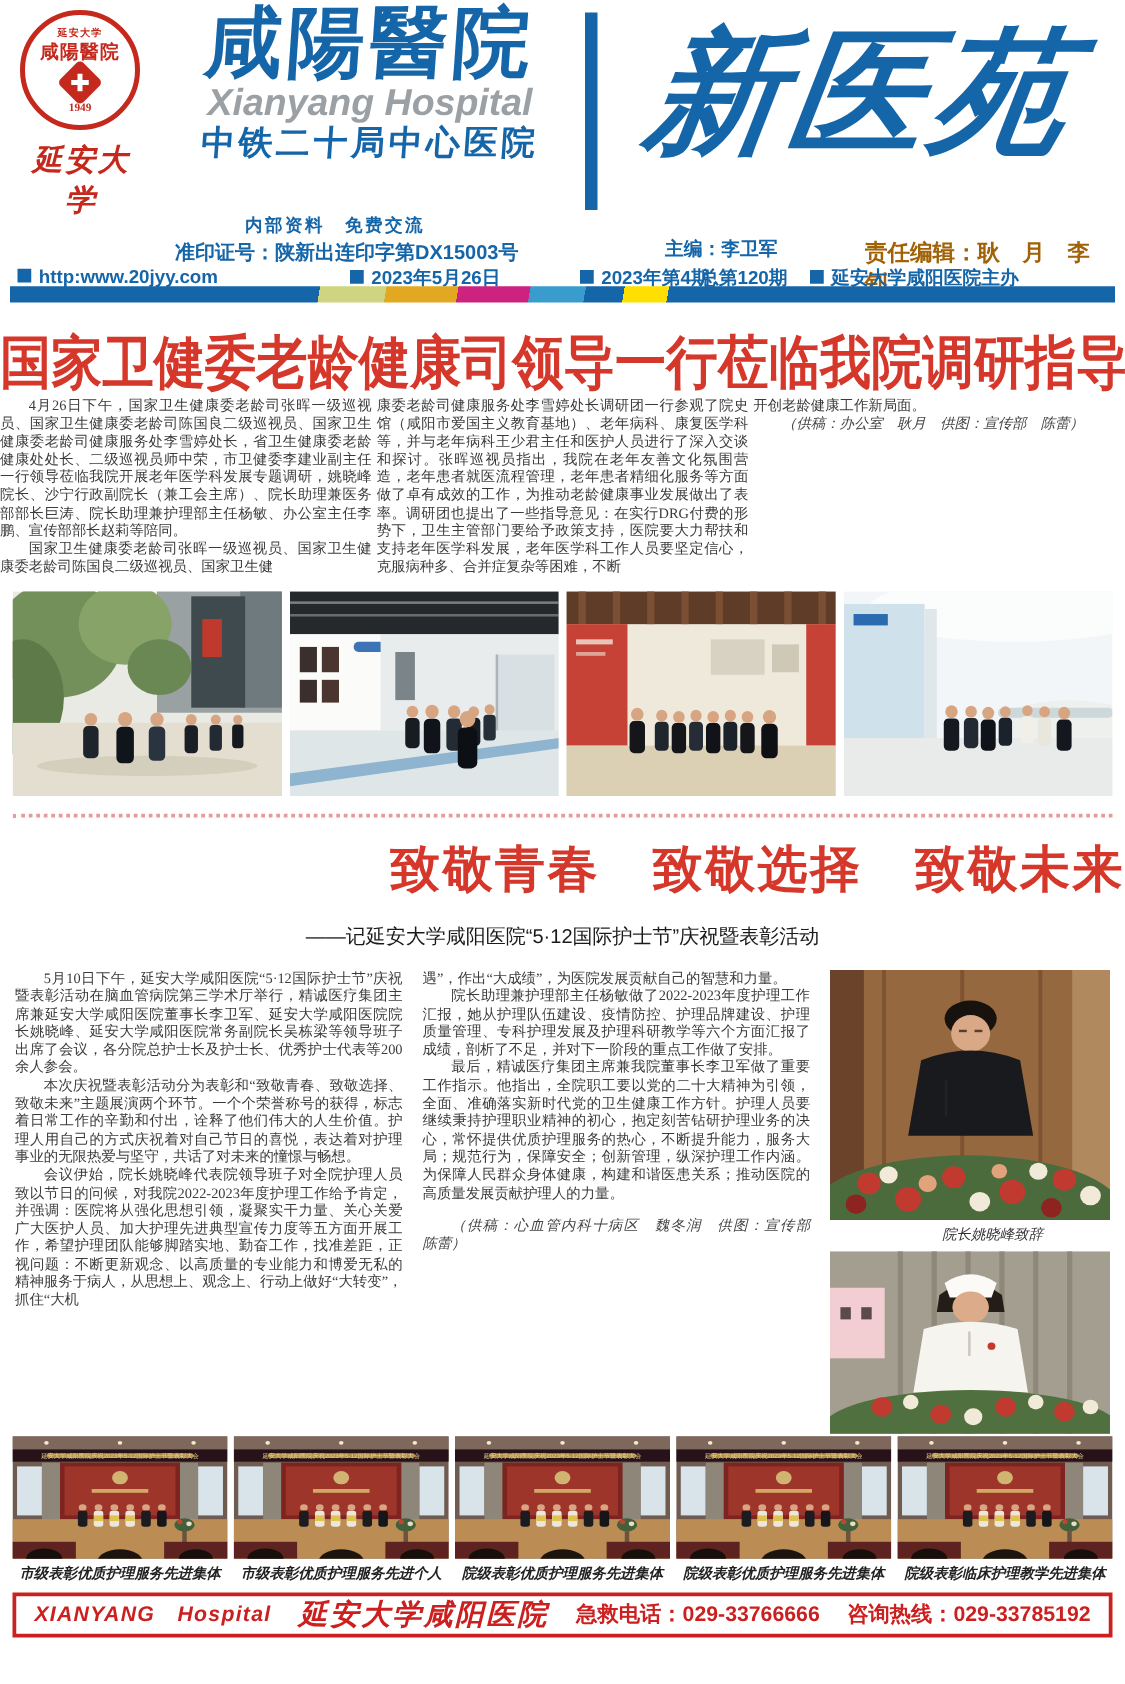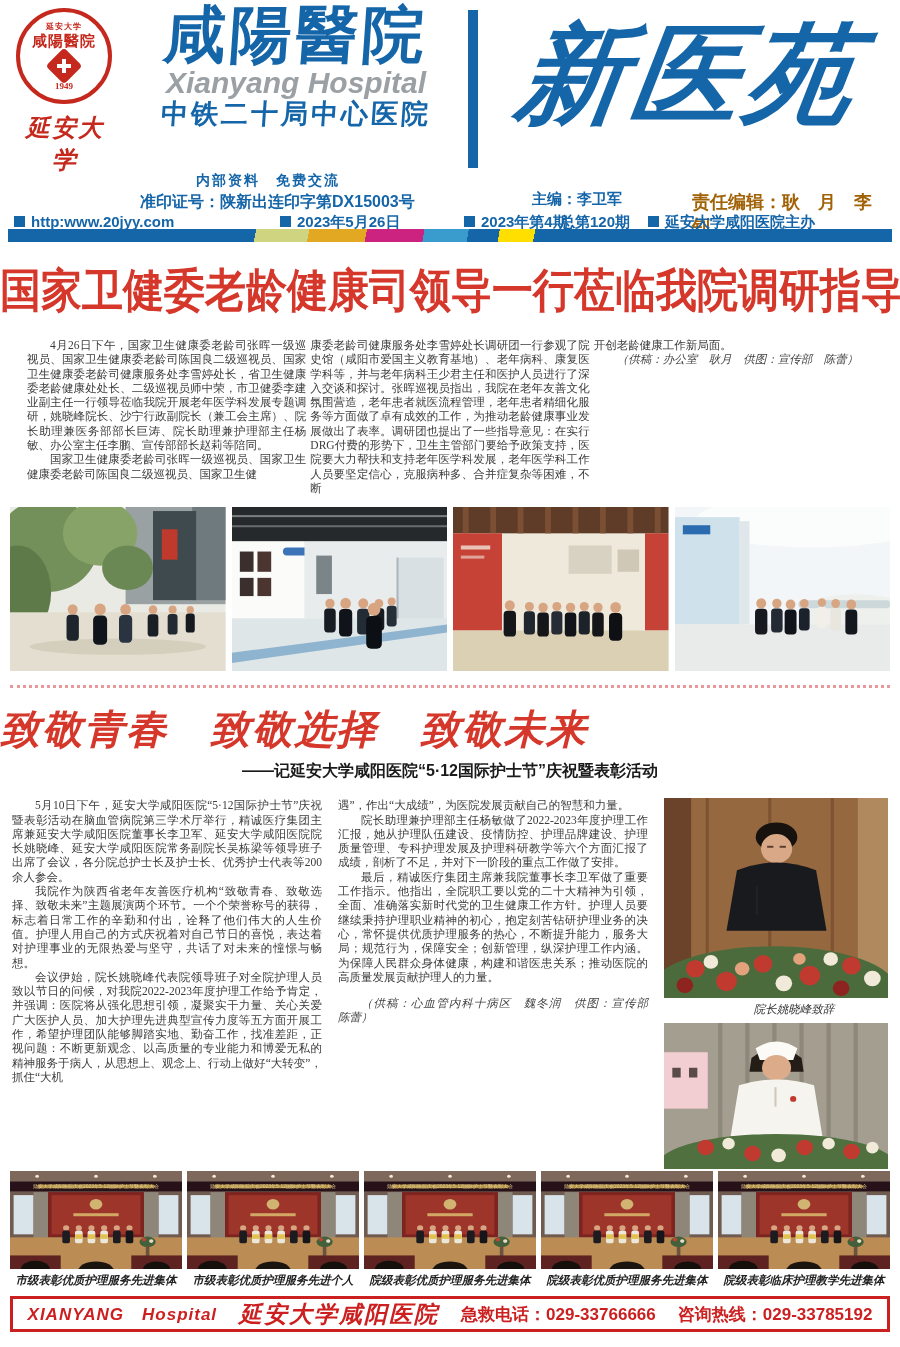--- a/index.html
+++ b/index.html
@@ -44,35 +44,35 @@
       #e2a822 34%, #e2a822 40.5%,
       #cd2380 40.5%, #cd2380 47%,
       #3a9bcd 47%, #3a9bcd 52%,
       #1565a9 52%, #1565a9 55.5%,
       #ffdf00 55.5%, #ffdf00 59.5%,
       #1565a9 59.5%, #1565a9 100%); }
 
   
   .headline1 { margin-top:20px; text-align:center; color:#d5372b; font-size:41px; font-weight:900; white-space:nowrap;
                font-family:"Liberation Sans","DejaVu Sans",sans-serif; transform:scaleY(1.12); letter-spacing:0px; }
-  .cols { display:flex; gap:4px; padding:0 27px; margin-top:20px; }
+  .cols { display:flex; gap:4px; padding:0 0; }
   .col { flex:1; }
   .col p { font-size:11.5px; line-height:14.3px; text-align:justify; text-indent:2em; color:#3b3b3b; }
   .col p.cont { text-indent:0; }
   .col p.byline { font-style:italic; color:#444; }
 
   .photo-row { display:flex; gap:6px; padding:0 10px; margin-top:12px; }
   .ph { flex:1; height:164px; overflow:hidden; }
   .ph svg { width:100%; height:100%; display:block; }
 
   .dotted-sep { margin:14px 10px 0 10px; border-top:3px dotted #e89a9a; }
 
-  .headline2 { margin-top:14px; text-align:left; color:#d5372b; font-size:40px; font-weight:900;
-               font-family:"Liberation Sans","DejaVu Sans",sans-serif; letter-spacing:2px;font-style:italic; }
-  .subhead2 { margin-top:4px; text-align:center; color:#1a1a1a; font-size:16px; font-weight:bold;
+  .headline2 { margin-top:14px; text-align:right; color:#d5372b; font-size:40px; font-weight:900;
+               font-family:"Liberation Sans","DejaVu Sans",sans-serif; letter-spacing:2px; }
+  .subhead2 { margin-top:16px; text-align:center; color:#1a1a1a; font-size:16px; font-weight:normal;
               font-family:"Liberation Sans",sans-serif; }
 
   .cols2 { display:flex; gap:16px; padding:0 12px; margin-top:16px; }
   .col-photos { width:224px; flex:0 0 224px; }
   .figure { margin:0; }
   .figure svg { width:100%; display:block; }
   .figcap { font-size:11.5px; font-style:italic; color:#333; text-align:center; padding:4px 0 6px 0;margin-left:36px; }
 
   
   .bottom-row { display:flex; gap:5px; padding:0 10px; margin-top:2px; }
@@ -287,21 +287,21 @@
   </div>
 
   <div class="dotted-sep"></div>
 
   <h2 class="headline2">致敬青春　致敬选择　致敬未来</h2>
   <div class="subhead2">——记延安大学咸阳医院“5·12国际护士节”庆祝暨表彰活动</div>
 
   <div class="cols2">
     <div class="col">
       <p>5月10日下午，延安大学咸阳医院“5·12国际护士节”庆祝暨表彰活动在脑血管病院第三学术厅举行，精诚医疗集团主席兼延安大学咸阳医院董事长李卫军、延安大学咸阳医院院长姚晓峰、延安大学咸阳医院常务副院长吴栋梁等领导班子出席了会议，各分院总护士长及护士长、优秀护士代表等200余人参会。</p>
-      <p>我院作为陕西省老年友善医疗机构“致敬青春、致敬选择、致敬未来”主题展演两个环节。一个个荣誉称号的获得，标志着日常工作的辛勤和付出，诠释了他们伟大的人生价值。护理人用自己的方式庆祝着对自己节日的喜悦，表达着对护理事业的无限热爱与坚守，共话了对未来的憧憬与畅想。</p>
+      <p>本次庆祝暨表彰活动分为表彰和“致敬青春、致敬选择、致敬未来”主题展演两个环节。一个个荣誉称号的获得，标志着日常工作的辛勤和付出，诠释了他们伟大的人生价值。护理人用自己的方式庆祝着对自己节日的喜悦，表达着对护理事业的无限热爱与坚守，共话了对未来的憧憬与畅想。</p>
       <p>会议伊始，院长姚晓峰代表院领导班子对全院护理人员致以节日的问候，对我院2022-2023年度护理工作给予肯定，并强调：医院将从强化思想引领，凝聚实干力量、关心关爱广大医护人员、加大护理先进典型宣传力度等五方面开展工作，希望护理团队能够脚踏实地、勤奋工作，找准差距，正视问题：不断更新观念、以高质量的专业能力和博爱无私的精神服务于病人，从思想上、观念上、行动上做好“大转变”，抓住“大机</p>
     </div>
     <div class="col">
       <p class="cont">遇”，作出“大成绩”，为医院发展贡献自己的智慧和力量。</p>
       <p>院长助理兼护理部主任杨敏做了2022-2023年度护理工作汇报，她从护理队伍建设、疫情防控、护理品牌建设、护理质量管理、专科护理发展及护理科研教学等六个方面汇报了成绩，剖析了不足，并对下一阶段的重点工作做了安排。</p>
       <p>最后，精诚医疗集团主席兼我院董事长李卫军做了重要工作指示。他指出，全院职工要以党的二十大精神为引领，全面、准确落实新时代党的卫生健康工作方针。护理人员要继续秉持护理职业精神的初心，抱定刻苦钻研护理业务的决心，常怀提供优质护理服务的热心，不断提升能力，服务大局；规范行为，保障安全；创新管理，纵深护理工作内涵。为保障人民群众身体健康，构建和谐医患关系；推动医院的高质量发展贡献护理人的力量。</p>
       <p class="byline" style="margin-top:12px">（供稿：心血管内科十病区　魏冬润　供图：宣传部　陈蕾）</p>
     </div>
 
     <div class="col-photos">

